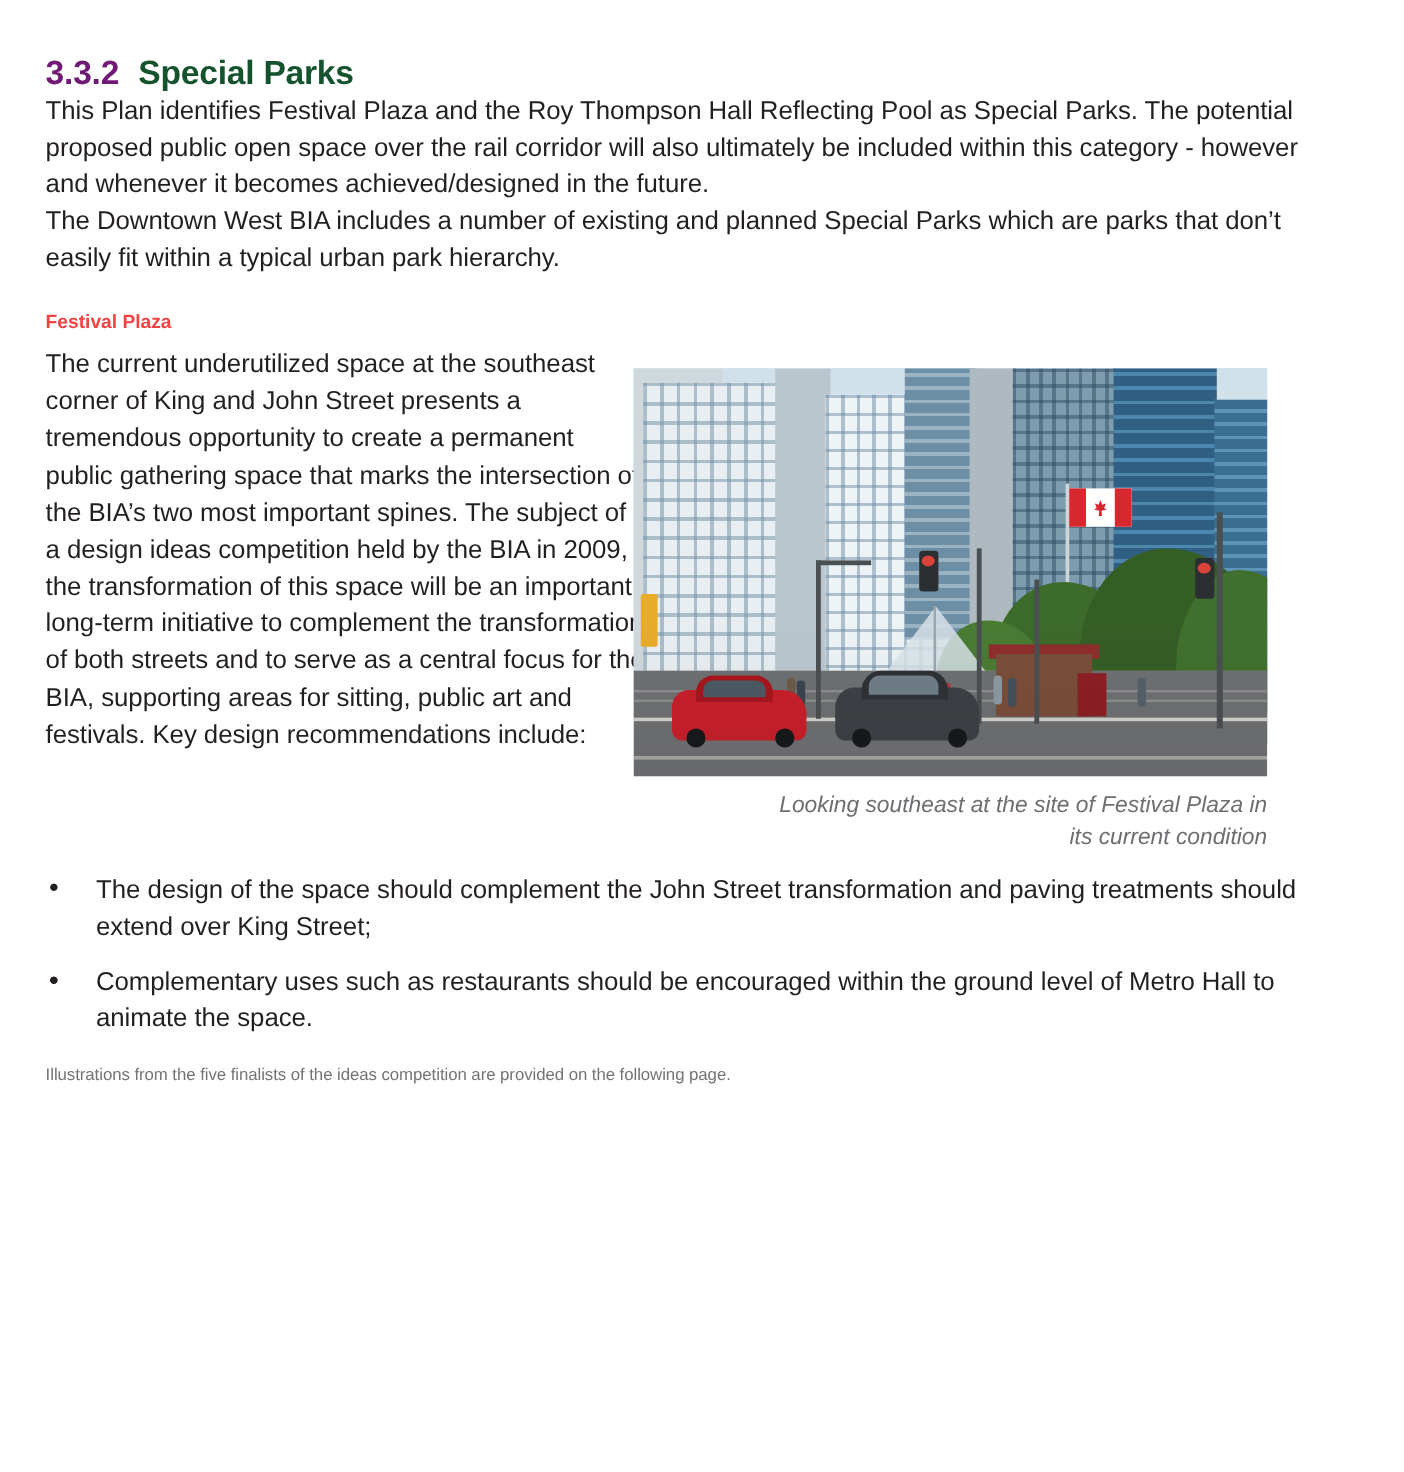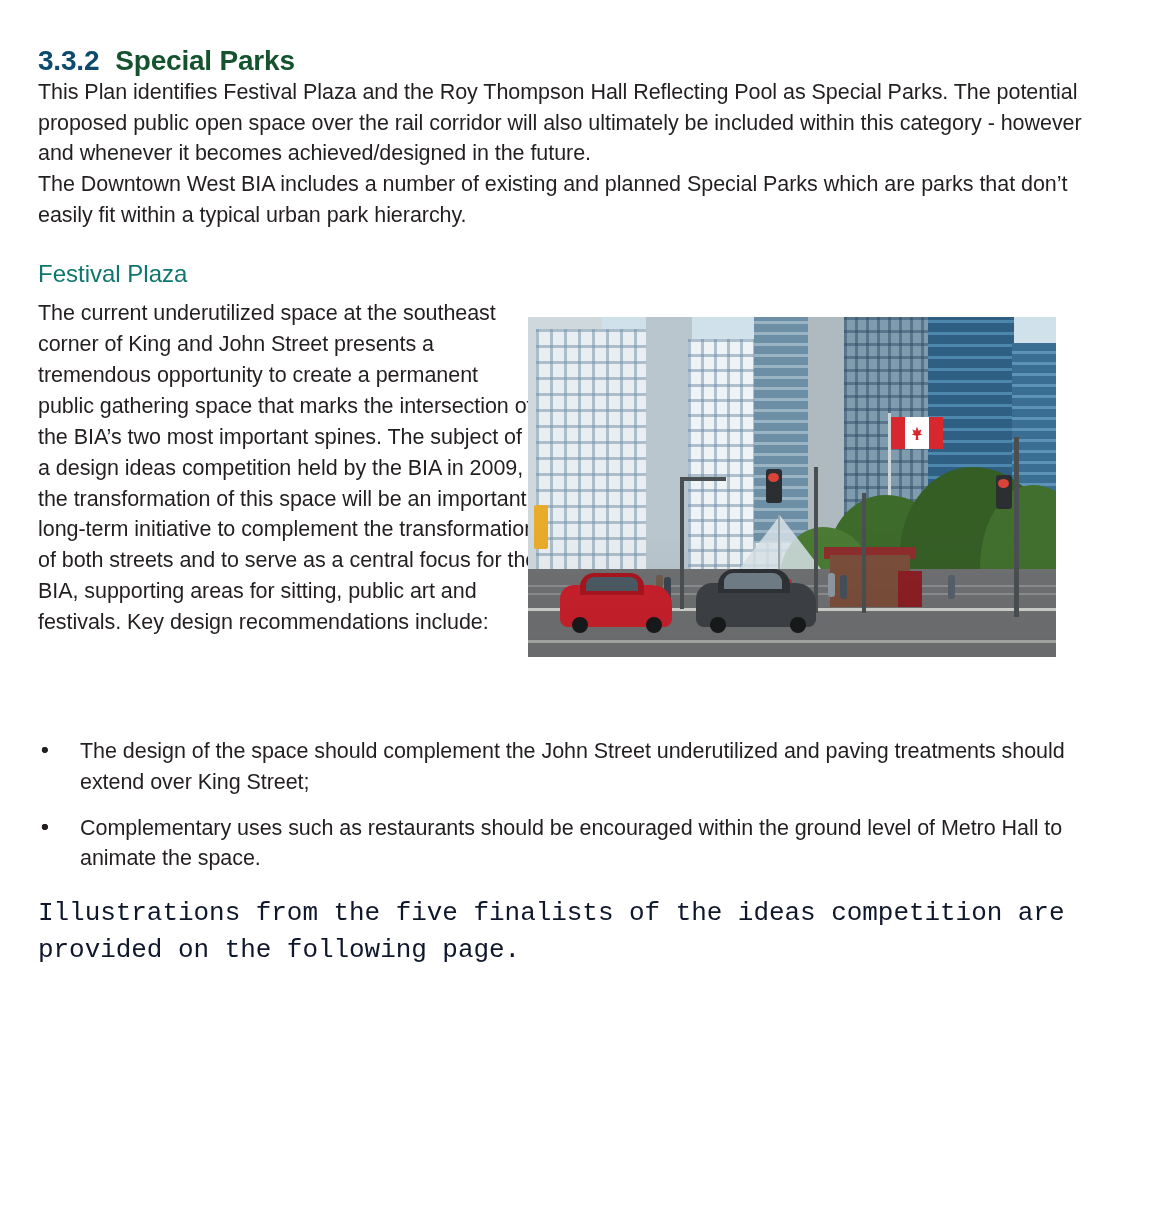--- a/index.html
+++ b/index.html
@@ -26,45 +26,45 @@
   .section-heading {
     margin: 0;
     padding-top: 46px;
     font-size: 28px;
     font-weight: bold;
     line-height: 1.1;
     letter-spacing: -0.2px;
     white-space: nowrap;
   }
   .section-number {
-    color: #0c4a6e;
+    color: #701a75;
   }
   .section-title {
     color: #14532d;
     margin-left: 16px;
   }
 
   
   p.body {
     font-size: 21.5px;
     line-height: 1.43;
     margin: 0;
     color: #231f20;
     letter-spacing: -0.05px;
   }
   .para-1 { margin-top: 14px; width: 1045px; }
   .para-2 { margin-top: 27px; width: 1055px; }
 
   
   h3.sub-heading {
-    font-size: 24px;
-    font-weight: normal;
+    font-size: 16px;
+    font-weight: bold;
     margin: 0;
     padding-top: 30px;
-    color: #0f766e;
+    color: #ef4444;
   }
 
   
   .two-col {
     position: relative;
     margin-top: 10px;
     min-height: 420px;
   }
   .col-text {
     width: 500px;
@@ -116,25 +116,24 @@
     position: absolute;
     left: 3px;
     top: -1px;
     font-size: 22px;
     line-height: 1.4;
     color: #231f20;
   }
 
   .closing {
     margin-top: 22px;
-    font-size: 26px;
+    font-size: 14px;
     line-height: 1.43;
-    color: #0f172a;
+    color: #737373;
     letter-spacing: -0.05px;
-    font-family: Liberation Mono, monospace;
   }
 
   
   .photo {
     position: relative;
     overflow: hidden;
     background: linear-gradient(#bcd6e8, #dce8f0);
   }
   .ph { position: absolute; }
   
@@ -319,31 +318,32 @@
         <div class="ph wheel w1"></div>
         <div class="ph wheel w2"></div>
         <div class="ph car-dark"></div>
         <div class="ph car-dark-top"></div>
         <div class="ph car-dark-w"></div>
         <div class="ph wheel w3"></div>
         <div class="ph wheel w4"></div>
 
         <div class="ph photo-shade"></div>
       </div>
+      <figcaption class="caption">Looking southeast at the site of Festival Plaza in its current condition</figcaption>
     </figure>
 
   </div>
 
   <ul class="bullets">
     <li>
       <span class="dot">•</span>
     </li>
     <li>
       <span class="dot">•</span>
-      <span>The design of the space should complement the John Street underutilized and paving treatments should extend over King Street;</span>
+      <span>The design of the space should complement the John Street transformation and paving treatments should extend over King Street;</span>
     </li>
     <li>
       <span class="dot">•</span>
     </li>
     <li>
       <span class="dot">•</span>
     </li>
     <li>
       <span class="dot">•</span>
       <span>Complementary uses such as restaurants should be encouraged within the ground level of Metro Hall to animate the space.</span>

